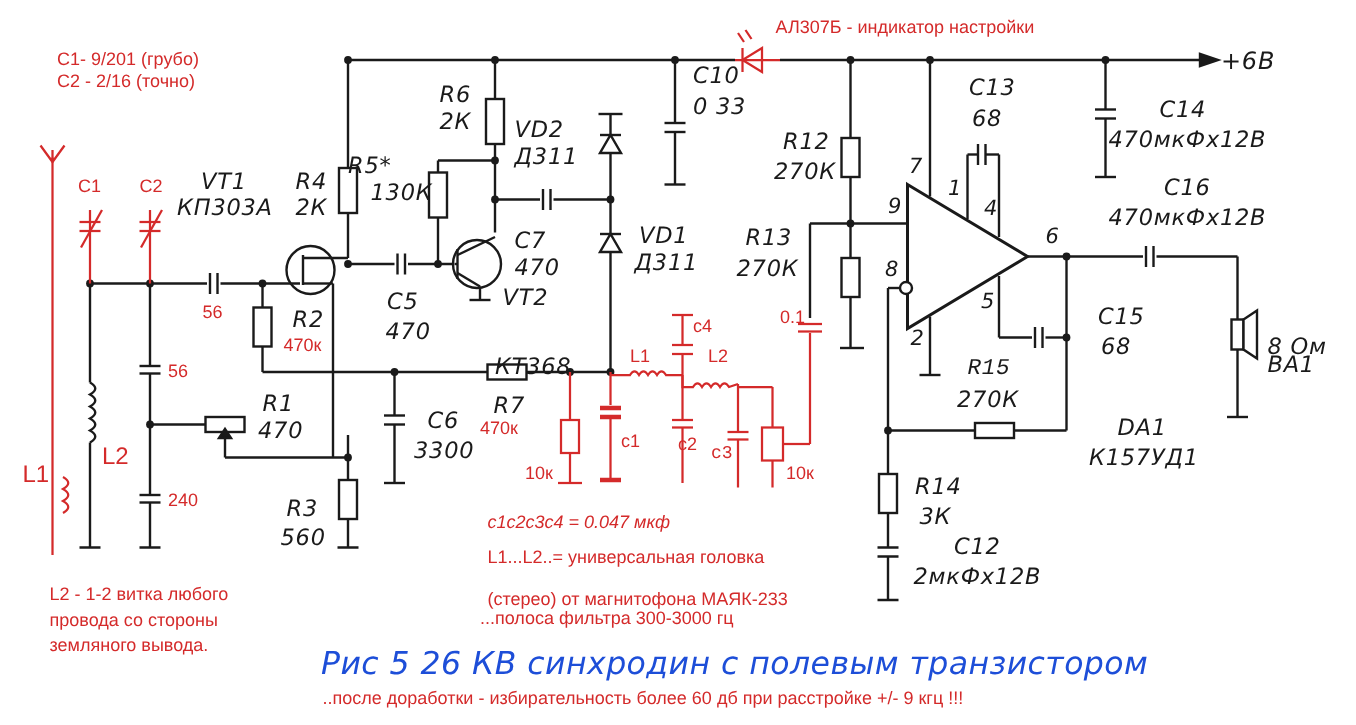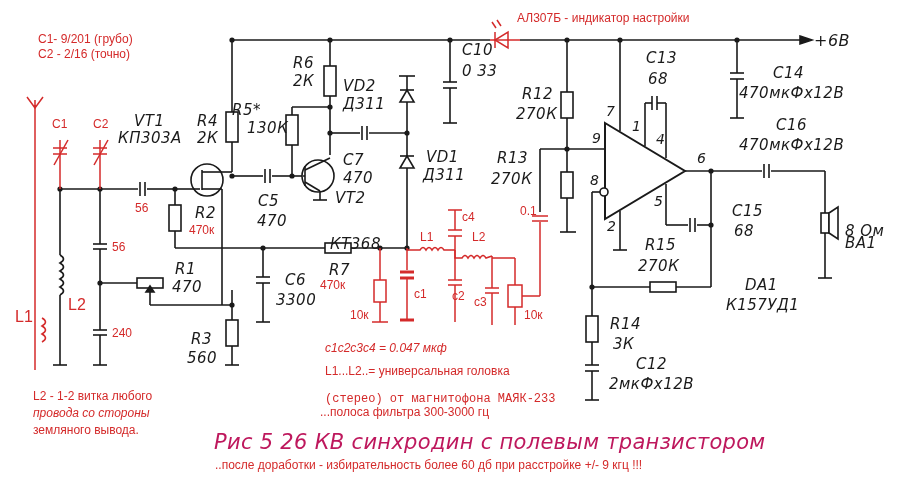--- a/index.html
+++ b/index.html
@@ -1,21 +1,21 @@
 <!DOCTYPE html>
 <html><head>
 <meta charset="utf-8">
 <style>
   html, body { margin:0; padding:0; background:#ffffff; }
   #canvas { position:relative; width:904px; height:483px; overflow:hidden; background:#fff; }
   svg { position:absolute; left:0; top:0; }
   .lbl { position:absolute; font-family:"DejaVu Sans", sans-serif; font-style:italic; color:#1a1a1a; font-size:15px; line-height:17px; white-space:nowrap; letter-spacing:0.5px; }
   .red { position:absolute; font-family:"Liberation Sans", sans-serif; color:#d42a2a; font-size:12px; line-height:14px; white-space:nowrap; }
   .pin { position:absolute; font-family:"DejaVu Sans", sans-serif; font-style:italic; color:#1a1a1a; font-size:14px; }
-  .title { position:absolute; font-family:"DejaVu Sans", sans-serif; font-style:italic; color:#be185d; font-size:21px; white-space:nowrap; letter-spacing:0.3px; }
+  .title { position:absolute; font-family:"DejaVu Sans", sans-serif; font-style:italic; color:#1d4ed8; font-size:21px; white-space:nowrap; letter-spacing:0.3px; }
 </style>
 </head>
 <body>
 
 <div id="canvas">
 <svg width="904" height="483" viewBox="0 0 904 483">
   <g stroke="#1a1a1a" stroke-width="1.6" fill="none">
 
     <line x1="232" y1="40" x2="490" y2="40"></line>
     <line x1="520" y1="40" x2="800" y2="40"></line>
@@ -255,32 +255,32 @@
 <div class="red" style="left:135px;top:201px;">56</div>
 <div class="red" style="left:112px;top:240px;">56</div>
 <div class="red" style="left:112px;top:326px;">240</div>
 <div class="red" style="left:15px;top:310px;font-size:16px;">L1</div>
 <div class="red" style="left:68px;top:298px;font-size:16px;">L2</div>
 <div class="red" style="left:189px;top:223px;">470к</div>
 <div class="red" style="left:320px;top:278px;">470к</div>
 <div class="red" style="left:350px;top:308px;">10к</div>
 <div class="red" style="left:414px;top:287px;">c1</div>
 <div class="red" style="left:452px;top:289px;">c2</div>
-<div class="red" style="left:474px;top:295px;">c3</div>
+<div class="red" style="left:474px;top:295px;font-family:Liberation Mono, monospace;">c3</div>
 <div class="red" style="left:462px;top:210px;">c4</div>
 <div class="red" style="left:420px;top:230px;">L1</div>
 <div class="red" style="left:472px;top:230px;">L2</div>
 <div class="red" style="left:524px;top:308px;">10к</div>
 <div class="red" style="left:508px;top:204px;margin-left:12px;">0.1</div>
 <div class="red" style="left:325px;top:341px;font-style:italic;">c1c2c3c4 = 0.047 мкф</div>
 <div class="red" style="left:325px;top:364px;text-align:right;">L1...L2..= универсальная головка</div>
-<div class="red" style="left:325px;top:392px;font-family:Liberation Mono, monospace;">(стерео) от магнитофона МАЯК-233</div>
+<div class="red" style="left:325px;top:392px;">(стерео) от магнитофона МАЯК-233</div>
 <div class="red" style="left:320px;top:405px;">...полоса фильтра 300-3000 гц</div>
 <div class="red" style="left:33px;top:389px;">L2 - 1-2 витка любого</div>
-<div class="red" style="left:33px;top:406px;font-style:italic;">провода со стороны</div>
+<div class="red" style="left:33px;top:406px;">провода со стороны</div>
 <div class="red" style="left:33px;top:423px;">земляного вывода.</div>
 <div class="red" style="left:215px;top:458px;text-align:center;">..после доработки - избирательность более 60 дб  при расстройке +/- 9 кгц !!!</div>
 
 <div class="lbl" style="left:134px;top:113px;">VT1</div>
 <div class="lbl" style="left:118px;top:130px;">КП303А</div>
 <div class="lbl" style="left:197px;top:113px;">R4</div>
 <div class="lbl" style="left:197px;title:'';top:130px;">2К</div>
 <div class="lbl" style="left:195px;top:205px;">R2</div>
 <div class="lbl" style="left:293px;top:55px;">R6</div>
 <div class="lbl" style="left:293px;top:73px;">2К</div>
@@ -312,21 +312,21 @@
 <div class="lbl" style="left:646px;top:50px;">C13</div>
 <div class="lbl" style="left:648px;top:71px;">68</div>
 <div class="lbl" style="left:773px;top:65px;">C14</div>
 <div class="lbl" style="left:739px;top:85px;">470мкФх12В</div>
 <div class="lbl" style="left:776px;top:117px;">C16</div>
 <div class="lbl" style="left:739px;top:137px;">470мкФх12В</div>
 <div class="lbl" style="left:732px;top:203px;">C15</div>
 <div class="lbl" style="left:734px;top:223px;">68</div>
 <div class="lbl" style="left:845px;top:203px;margin-top:32px;">BA1</div>
 <div class="lbl" style="left:845px;top:223px;">8 Ом</div>
-<div class="lbl" style="left:645px;top:237px;">R15</div>
+<div class="lbl" style="left:645px;top:237px;font-family:Liberation Mono, monospace;">R15</div>
 <div class="lbl" style="left:638px;top:258px;">270К</div>
 <div class="lbl" style="left:745px;top:277px;text-align:center;">DA1</div>
 <div class="lbl" style="left:726px;title:'';top:297px;">К157УД1</div>
 <div class="lbl" style="left:610px;top:316px;">R14</div>
 <div class="lbl" style="left:613px;top:336px;">3К</div>
 <div class="lbl" style="left:636px;top:356px;">C12</div>
 <div class="lbl" style="left:609px;top:376px;">2мкФх12В</div>
 <div class="lbl" style="left:814px;top:32px;font-size:16px;">+6В</div>
 
 <div class="pin" style="left:606px;top:103px;">7</div>

